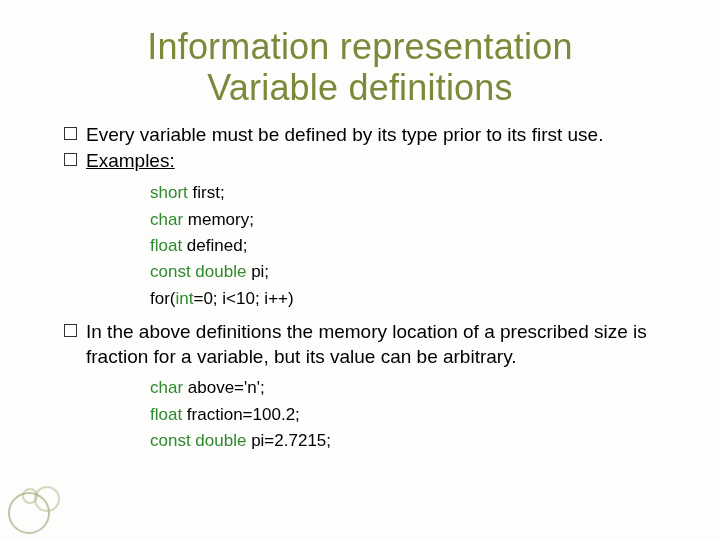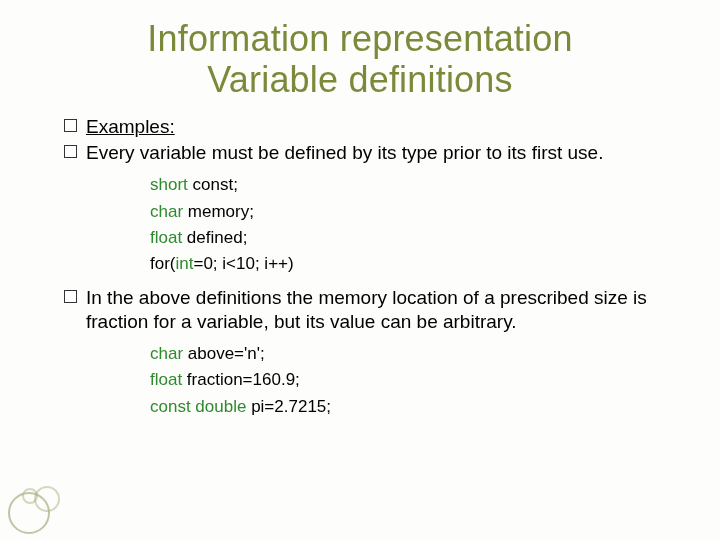--- a/index.html
+++ b/index.html
@@ -11,21 +11,21 @@
     font-family: Arial, Helvetica, sans-serif;
     color: #000;
     position: relative;
     overflow: hidden;
   }
   .slide {
     width: 720px;
     height: 540px;
     position: relative;
     box-sizing: border-box;
-    padding: 18px 40px 20px 40px;
+    padding: 26px 40px 20px 40px;
   }
   .corner-deco {
     position: absolute;
     left: 8px;
     bottom: 6px;
     width: 56px;
     height: 56px;
   }
   .corner-deco .c {
     position: absolute;
@@ -90,43 +90,44 @@
 
   <h1 class="title">
     <span>Information representation</span><br>
     <span>Variable definitions</span>
   </h1>
 
   <div class="bullets">
 
     <div class="bullet">
       <span class="box"></span>
-      <span class="examples-label">Examples:</span>
+      <span>Every variable must be defined by its type prior to its first use.</span>
     </div>
 
     <div class="bullet">
       <span class="box"></span>
-      <span>Every variable must be defined by its type prior to its first use.</span>
+      <span class="examples-label">Examples:</span>
     </div>
 
     <div class="code-block">
-      <div class="line"><span class="kw-green">short</span><span> const;</span></div>
+      <div class="line"><span class="kw-green">short</span><span> first;</span></div>
       <div class="line"><span class="kw-green">char</span><span> memory;</span></div>
       <div class="line"><span class="kw-green">float</span><span> defined;</span></div>
+      <div class="line"><span class="kw-green">const double</span><span> pi;</span></div>
       <div class="line"><span>for(</span><span class="kw-green">int</span><span>=0; i&lt;10; i++)</span></div>
     </div>
 
     <div class="bullet">
       <span class="box"></span>
       <span>In the above definitions the memory location of a prescribed size is fraction for a variable, but its value can be arbitrary.</span>
     </div>
 
     <div class="code-block">
       <div class="line"><span class="kw-green">char</span><span> above='n';</span></div>
-      <div class="line"><span class="kw-green">float</span><span> fraction=160.9;</span></div>
+      <div class="line"><span class="kw-green">float</span><span> fraction=100.2;</span></div>
       <div class="line"><span class="kw-green">const double</span><span> pi=2.7215;</span></div>
     </div>
 
   </div>
 
   <div class="corner-deco">
     <div class="c c1"></div>
     <div class="c c2"></div>
     <div class="c c3"></div>
   </div>

